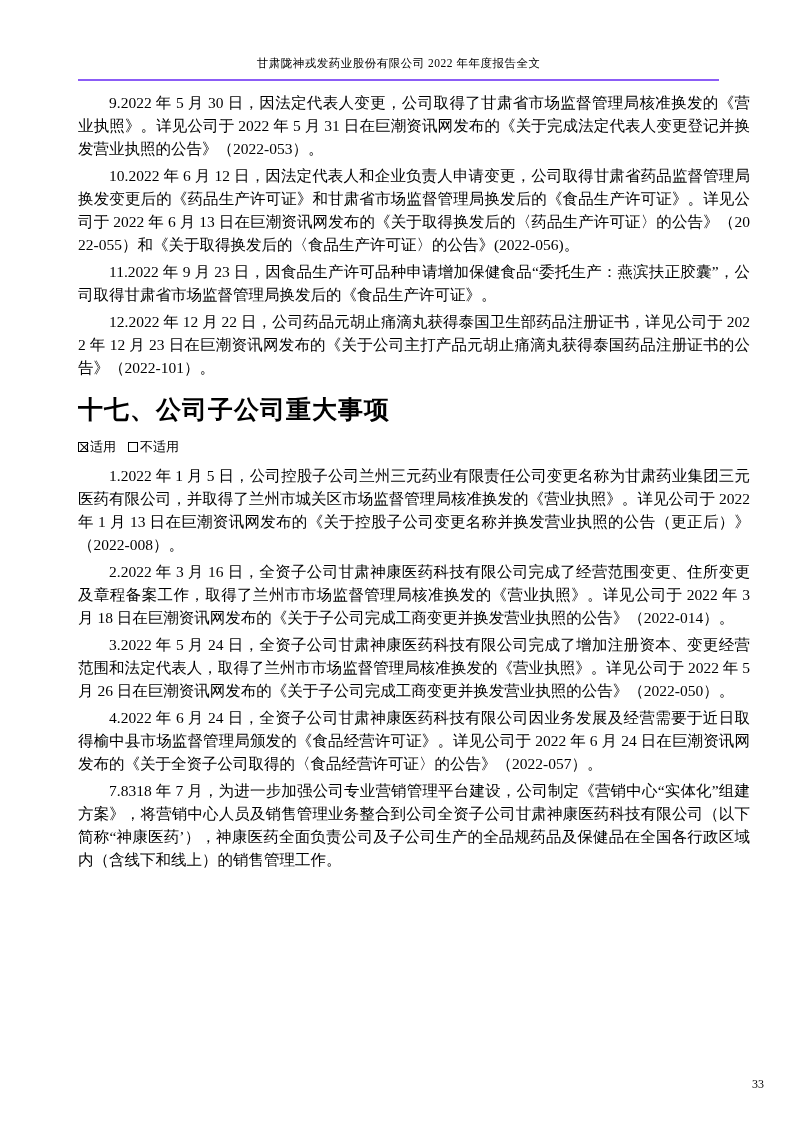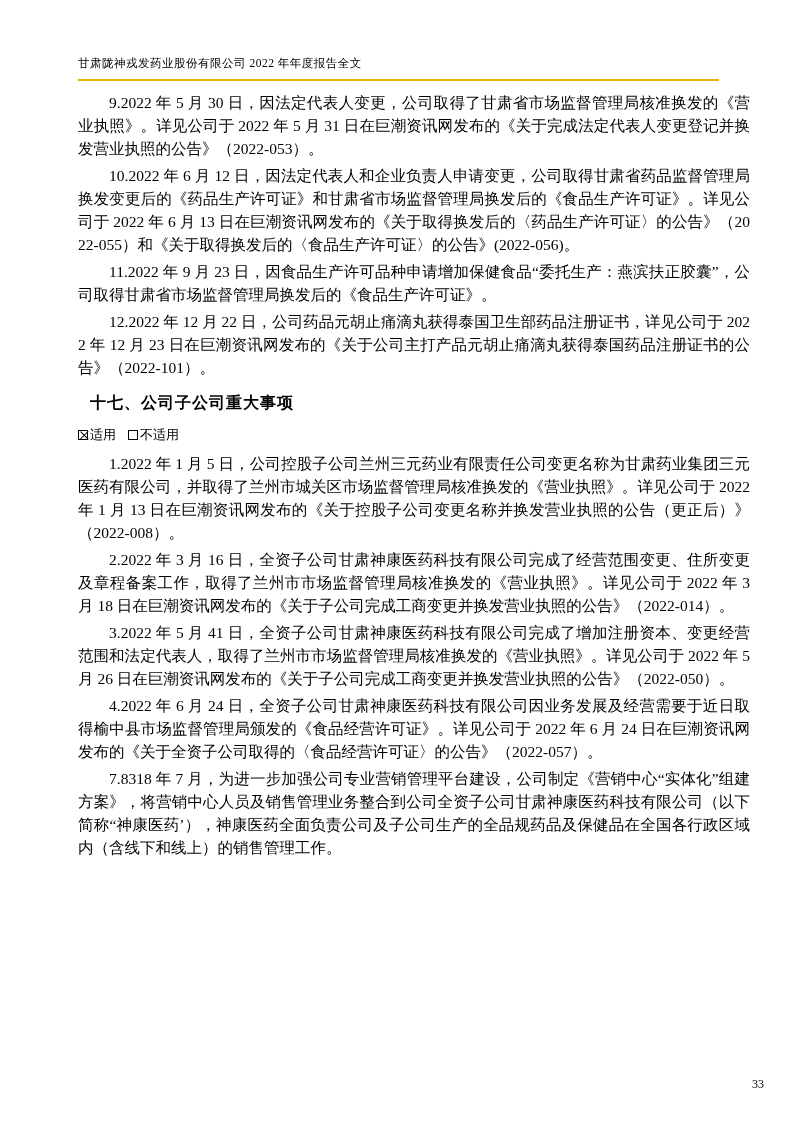--- a/index.html
+++ b/index.html
@@ -15,41 +15,41 @@
     color: #000000;
   }
   .content {
     position: absolute;
     left: 78px;
     top: 56px;
     width: 672px;
   }
   .doc-header {
     width: 641px;
-    text-align: left;
+    text-align: center;
     font-size: 11.5px;
     letter-spacing: 0.5px;
     padding-bottom: 8px;
-    border-bottom: 2px solid #eab308;
+    border-bottom: 2px solid #8b5cf6;
   }
   .body-text { margin-top: 10px; }
   p.para {
     font-size: 15.5px;
     line-height: 23px;
     text-align: justify;
     text-indent: 2em;
     margin: 4px 0;
     word-break: break-all;
   }
   h2.section-heading {
     font-family: "Liberation Sans", "DejaVu Sans", sans-serif;
-    font-size: 16px;
+    font-size: 25px;
     font-weight: bold;
     letter-spacing: 1px;
-    margin: 14px 0 12px 12px;
+    margin: 14px 0 12px 0;
   }
   .applicable-line {
     font-size: 13px;
     margin: 0 0 8px 0;
     display: flex;
     align-items: center;
     gap: 4px;
   }
   .applicable-line .group { display: inline-flex; align-items: center; margin-right: 8px; }
   .checkbox {
@@ -111,21 +111,21 @@
           <span>适用</span>
         </span>
         <span class="group">
           <span class="checkbox"></span>
           <span>不适用</span>
         </span>
       </div>
 
       <p class="para">1.2022 年 1 月 5 日，公司控股子公司兰州三元药业有限责任公司变更名称为甘肃药业集团三元医药有限公司，并取得了兰州市城关区市场监督管理局核准换发的《营业执照》。详见公司于 2022 年 1 月 13 日在巨潮资讯网发布的《关于控股子公司变更名称并换发营业执照的公告（更正后）》（2022-008）。</p>
       <p class="para">2.2022 年 3 月 16 日，全资子公司甘肃神康医药科技有限公司完成了经营范围变更、住所变更及章程备案工作，取得了兰州市市场监督管理局核准换发的《营业执照》。详见公司于 2022 年 3 月 18 日在巨潮资讯网发布的《关于子公司完成工商变更并换发营业执照的公告》（2022-014）。</p>
-      <p class="para">3.2022 年 5 月 41 日，全资子公司甘肃神康医药科技有限公司完成了增加注册资本、变更经营范围和法定代表人，取得了兰州市市场监督管理局核准换发的《营业执照》。详见公司于 2022 年 5 月 26 日在巨潮资讯网发布的《关于子公司完成工商变更并换发营业执照的公告》（2022-050）。</p>
+      <p class="para">3.2022 年 5 月 24 日，全资子公司甘肃神康医药科技有限公司完成了增加注册资本、变更经营范围和法定代表人，取得了兰州市市场监督管理局核准换发的《营业执照》。详见公司于 2022 年 5 月 26 日在巨潮资讯网发布的《关于子公司完成工商变更并换发营业执照的公告》（2022-050）。</p>
       <p class="para">4.2022 年 6 月 24 日，全资子公司甘肃神康医药科技有限公司因业务发展及经营需要于近日取得榆中县市场监督管理局颁发的《食品经营许可证》。详见公司于 2022 年 6 月 24 日在巨潮资讯网发布的《关于全资子公司取得的〈食品经营许可证〉的公告》（2022-057）。</p>
       <p class="para">7.8318 年 7 月，为进一步加强公司专业营销管理平台建设，公司制定《营销中心“实体化”组建方案》，将营销中心人员及销售管理业务整合到公司全资子公司甘肃神康医药科技有限公司（以下简称“神康医药’），神康医药全面负责公司及子公司生产的全品规药品及保健品在全国各行政区域内（含线下和线上）的销售管理工作。</p>
 
     </div>
   </div>
 
   <div class="page-number">33</div>
 </div>
 
 </body></html>

